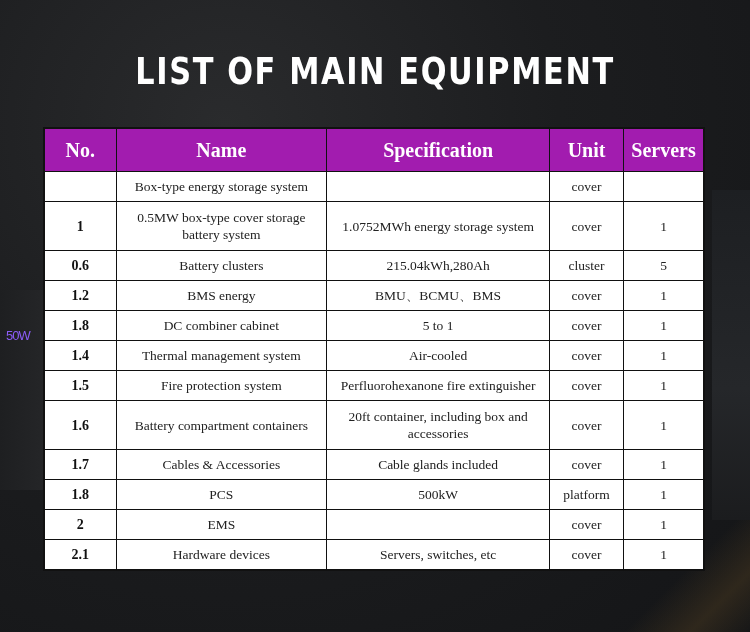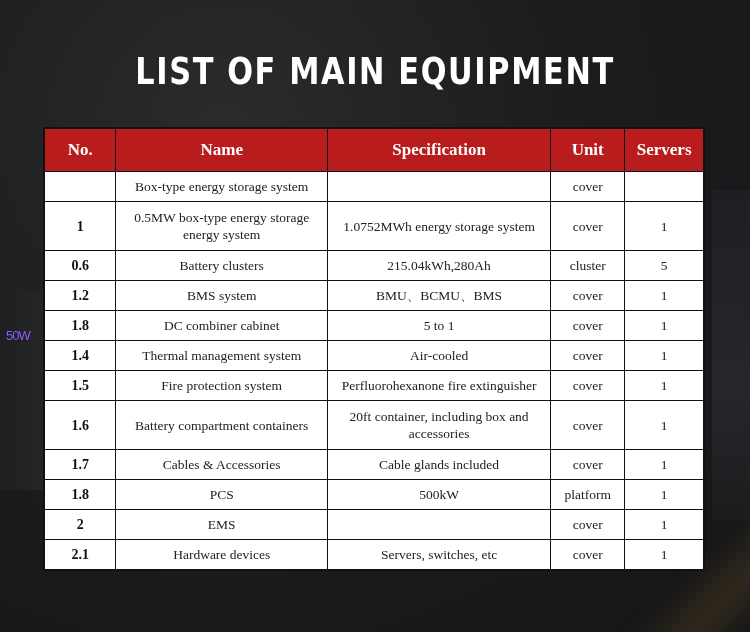--- a/index.html
+++ b/index.html
@@ -33,21 +33,21 @@
     table.equip {
       position: absolute; left: 43px; top: 127px; width: 662px;
       border-collapse: collapse; background: #ffffff;
       border: 2px solid #111111;
     }
     table.equip th, table.equip td {
       border: 1px solid #111111; text-align: center; vertical-align: middle;
       padding: 0 4px; color: #222222;
     }
     table.equip th {
-      background: #b91c1c; color: #ffffff; font-weight: bold; font-size: 17px;
+      background: #a21caf; color: #ffffff; font-weight: bold; font-size: 20px;
       height: 42px;
     }
     table.equip td { font-size: 13.5px; height: 29px; line-height: 17px; }
     table.equip td.no { font-weight: bold; font-size: 14px; color: #111; }
     table.equip tr.tall td { height: 48px; }
     .c-no { width: 68px; } .c-name { width: 223px; } .c-spec { width: 231px; }
     .c-unit { width: 68px; } .c-qty { width: 72px; }
   </style>
 </head>
 <body>
@@ -72,35 +72,35 @@
   <tbody>
     <tr>
       <td class="no"></td>
       <td>Box-type energy storage system</td>
       <td></td>
       <td>cover</td>
       <td></td>
     </tr>
     <tr class="tall">
       <td class="no">1</td>
-      <td>0.5MW box-type energy storage energy system</td>
+      <td>0.5MW box-type cover storage battery system</td>
       <td>1.0752MWh energy storage system</td>
       <td>cover</td>
       <td>1</td>
     </tr>
     <tr>
       <td class="no">0.6</td>
       <td>Battery clusters</td>
       <td>215.04kWh,280Ah</td>
       <td>cluster</td>
       <td>5</td>
     </tr>
     <tr>
       <td class="no">1.2</td>
-      <td>BMS system</td>
+      <td>BMS energy</td>
       <td>BMU、BCMU、BMS</td>
       <td>cover</td>
       <td>1</td>
     </tr>
     <tr>
       <td class="no">1.8</td>
       <td>DC combiner cabinet</td>
       <td>5 to 1</td>
       <td>cover</td>
       <td>1</td>

